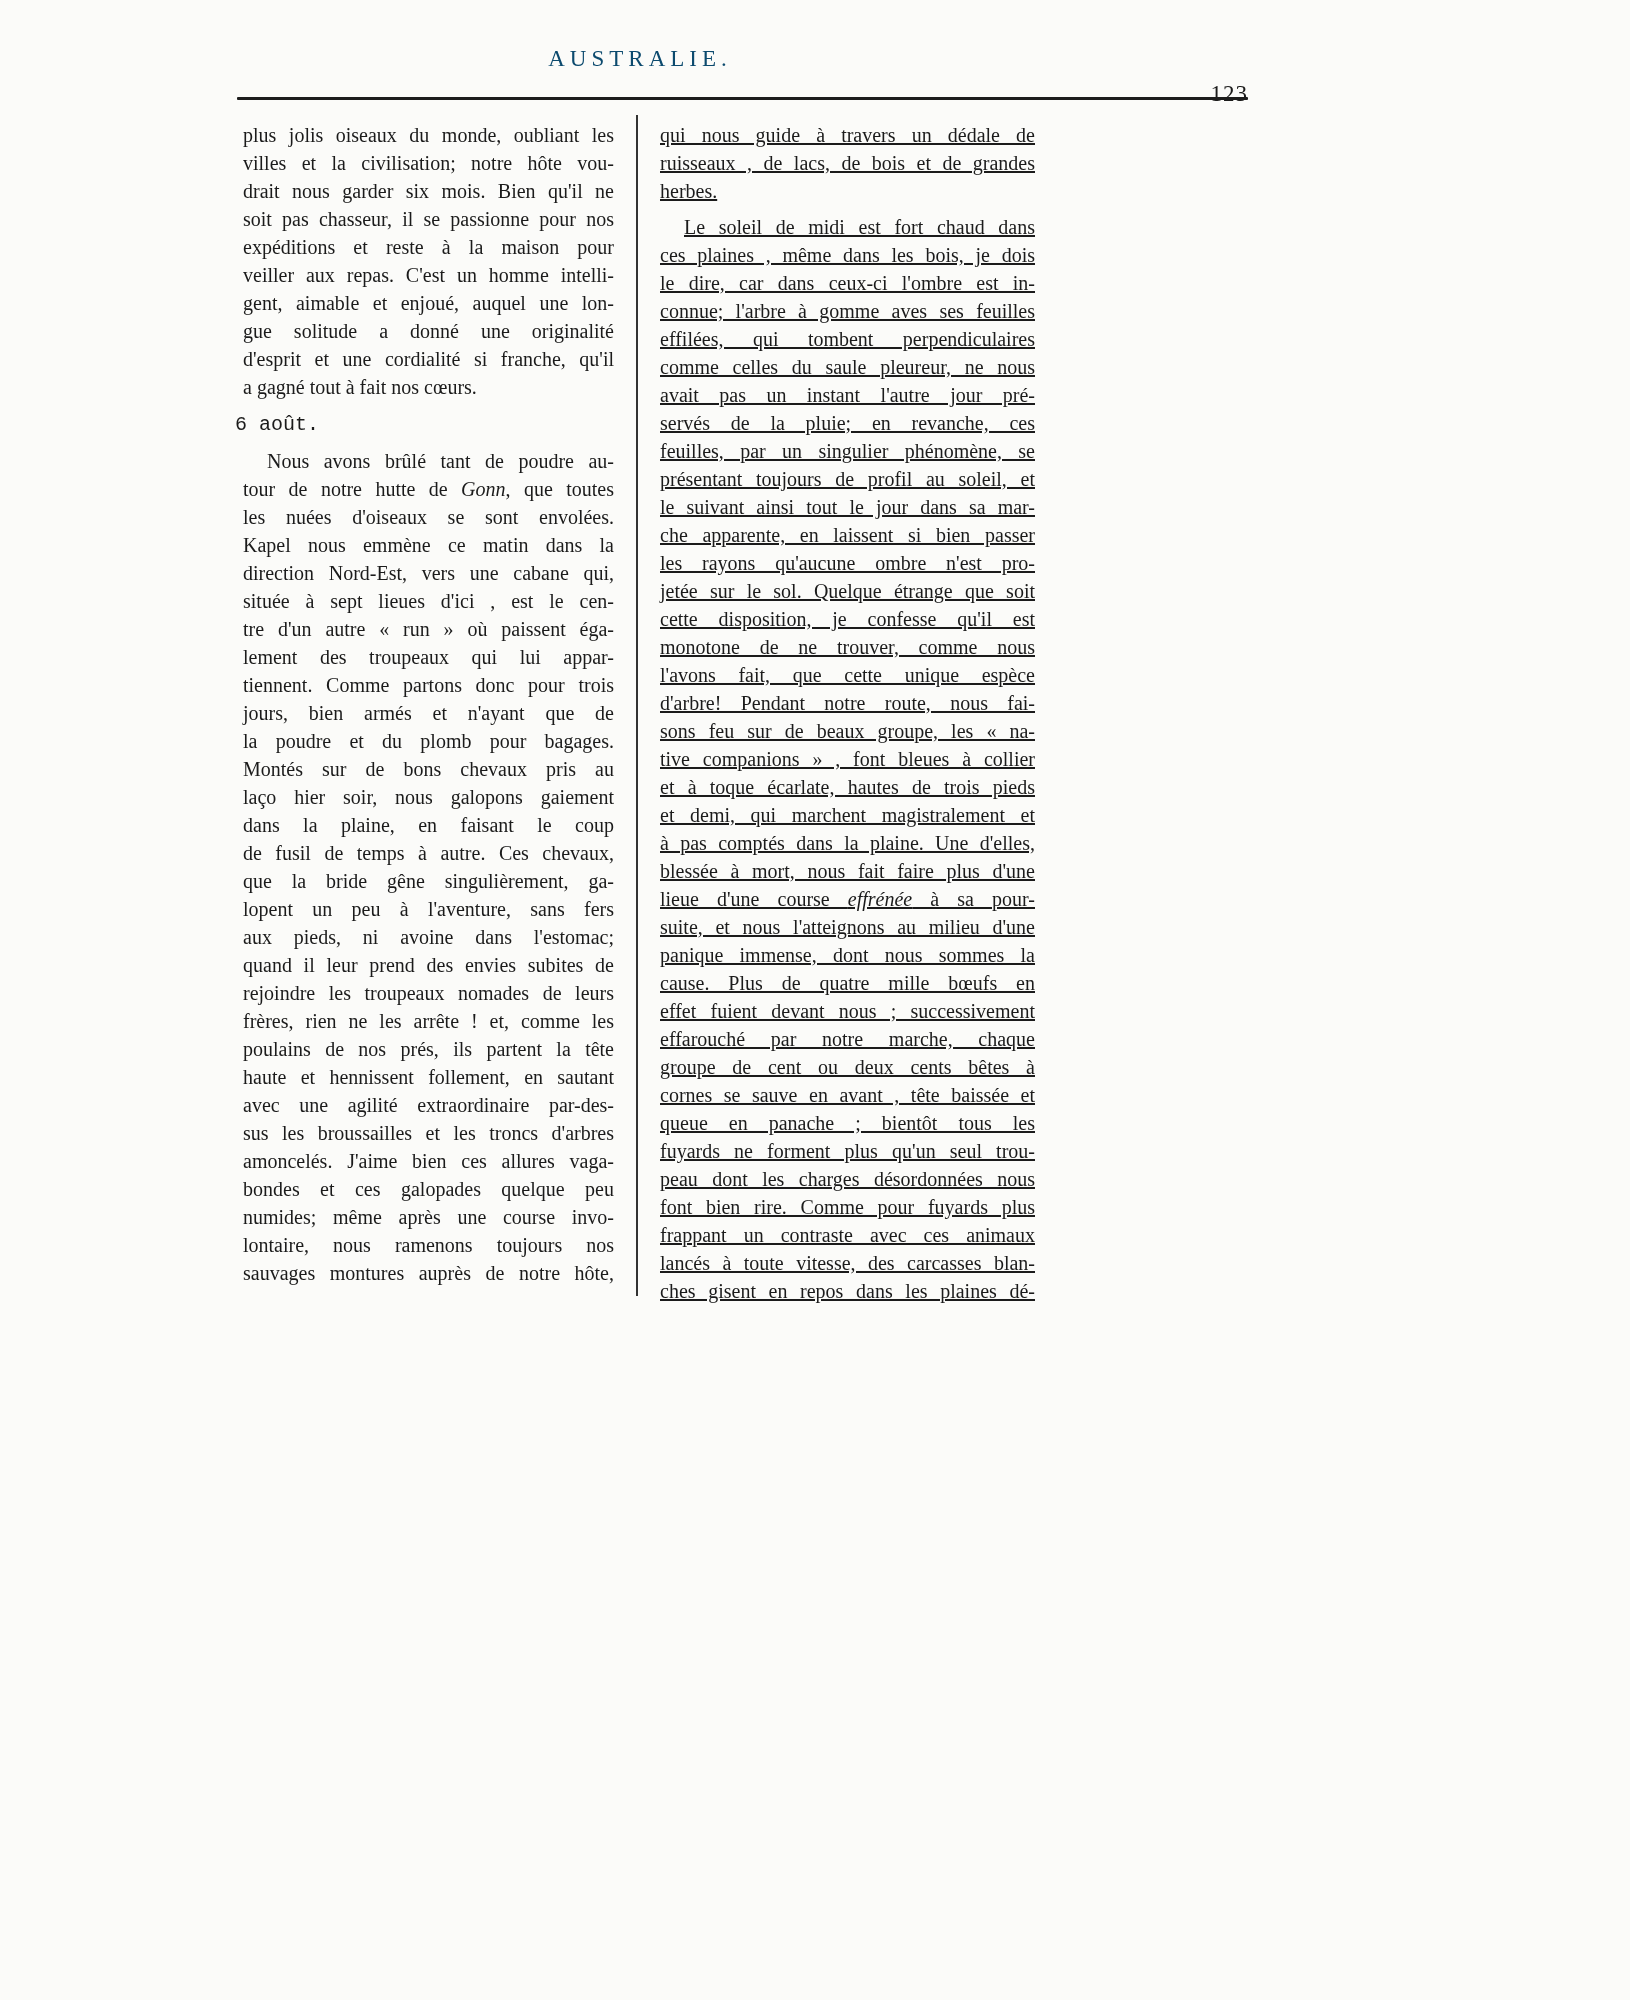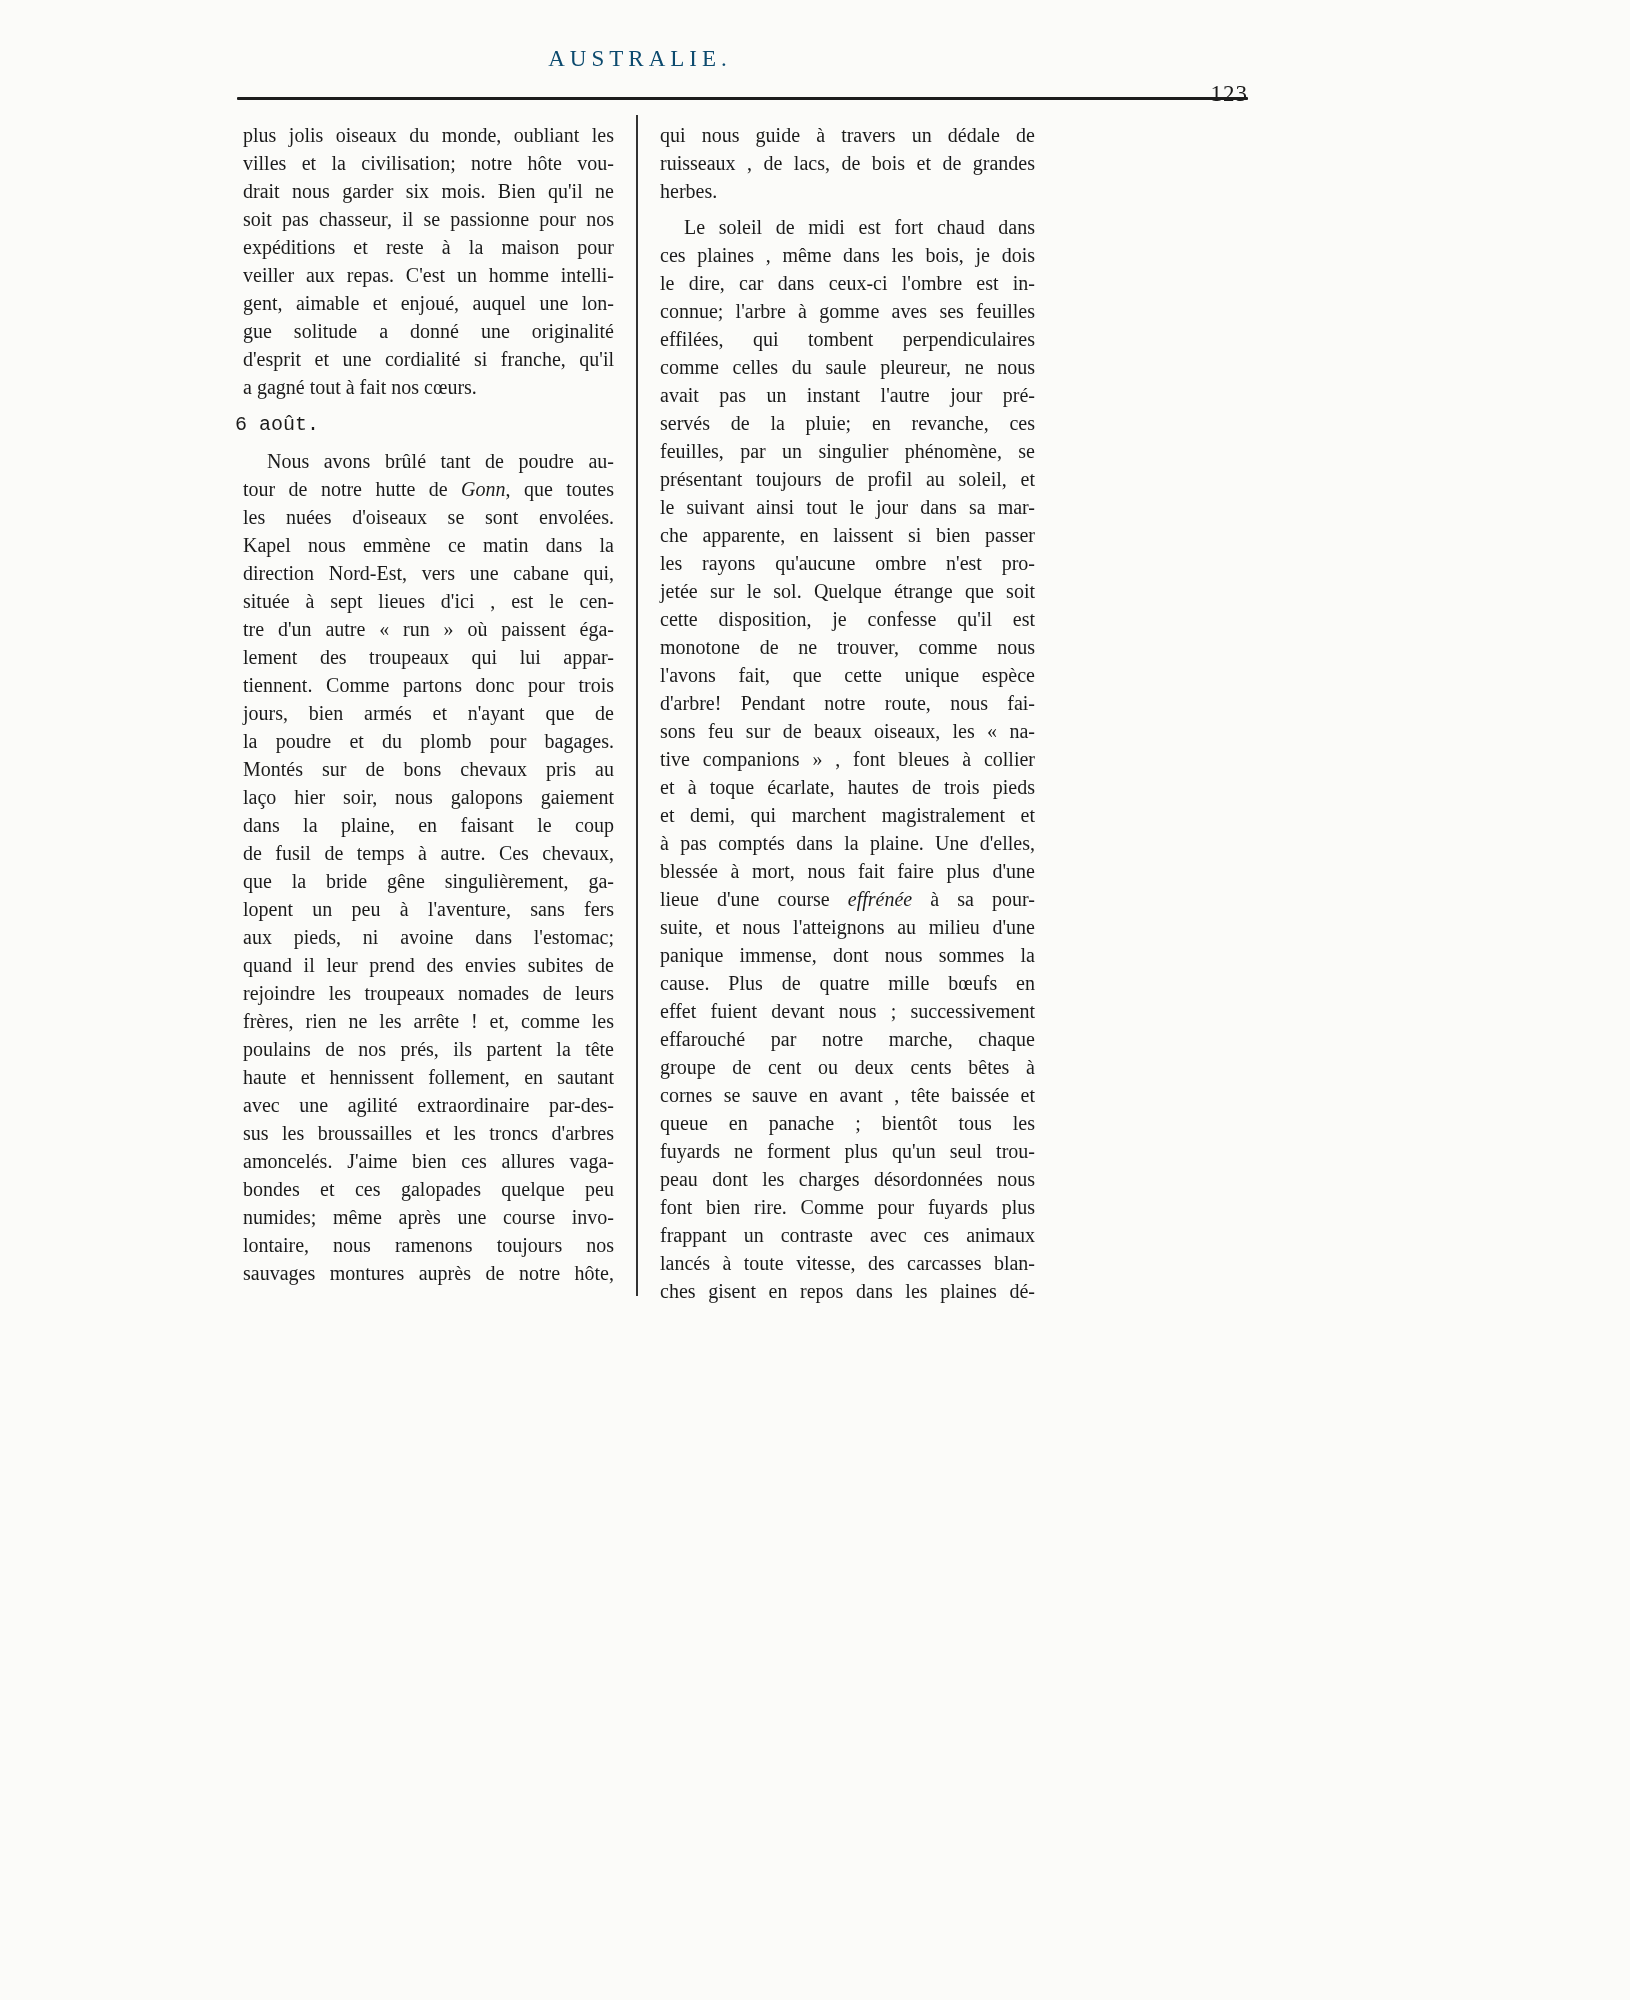--- a/index.html
+++ b/index.html
@@ -36,21 +36,21 @@
     border-radius: 1px;
   }
   .columns {
     position: absolute;
     left: 235px; top: 113px; width: 810px;
     display: flex;
     align-items: flex-start;
   }
   .col { font-size: 20px; line-height: 28px; }
   .col.left  { width: 387px; }
-  .col.right { width: 391px; }
+  .col.right { width: 391px; text-decoration: underline; }
   .divider {
     width: 2px; height: 1181px;
     background: #333;
     margin: 2px 14px 0 14px;
   }
   .para { margin: 8px; }
   .para.indent .line:first-child { text-indent: 24px; }
   .line { text-align: justify; text-align-last: justify; }
   .line.last { text-align-last: left; }
   .dateline {
@@ -134,21 +134,21 @@
           <div class="line">feuilles, par un singulier phénomène, se</div>
           <div class="line">présentant toujours de profil au soleil, et</div>
           <div class="line">le suivant ainsi tout le jour dans sa mar-</div>
           <div class="line">che apparente, en laissent si bien passer</div>
           <div class="line">les rayons qu'aucune ombre n'est pro-</div>
           <div class="line">jetée sur le sol. Quelque étrange que soit</div>
           <div class="line">cette disposition, je confesse qu'il est</div>
           <div class="line">monotone de ne trouver, comme nous</div>
           <div class="line">l'avons fait, que cette unique espèce</div>
           <div class="line">d'arbre! Pendant notre route, nous fai-</div>
-          <div class="line">sons feu sur de beaux oiseaux, les « na-</div>
+          <div class="line">sons feu sur de beaux groupe, les « na-</div>
           <div class="line">tive companions » , font bleues à collier</div>
           <div class="line">et à toque écarlate, hautes de trois pieds</div>
           <div class="line">et demi, qui marchent magistralement et</div>
           <div class="line">à pas comptés dans la plaine. Une d'elles,</div>
           <div class="line">blessée à mort, nous fait faire plus d'une</div>
           <div class="line">lieue d'une course <i>effrénée</i> à sa pour-</div>
           <div class="line">suite, et nous l'atteignons au milieu d'une</div>
           <div class="line">panique immense, dont nous sommes la</div>
           <div class="line">cause. Plus de quatre mille bœufs en</div>
           <div class="line">effet fuient devant nous ; successivement</div>

